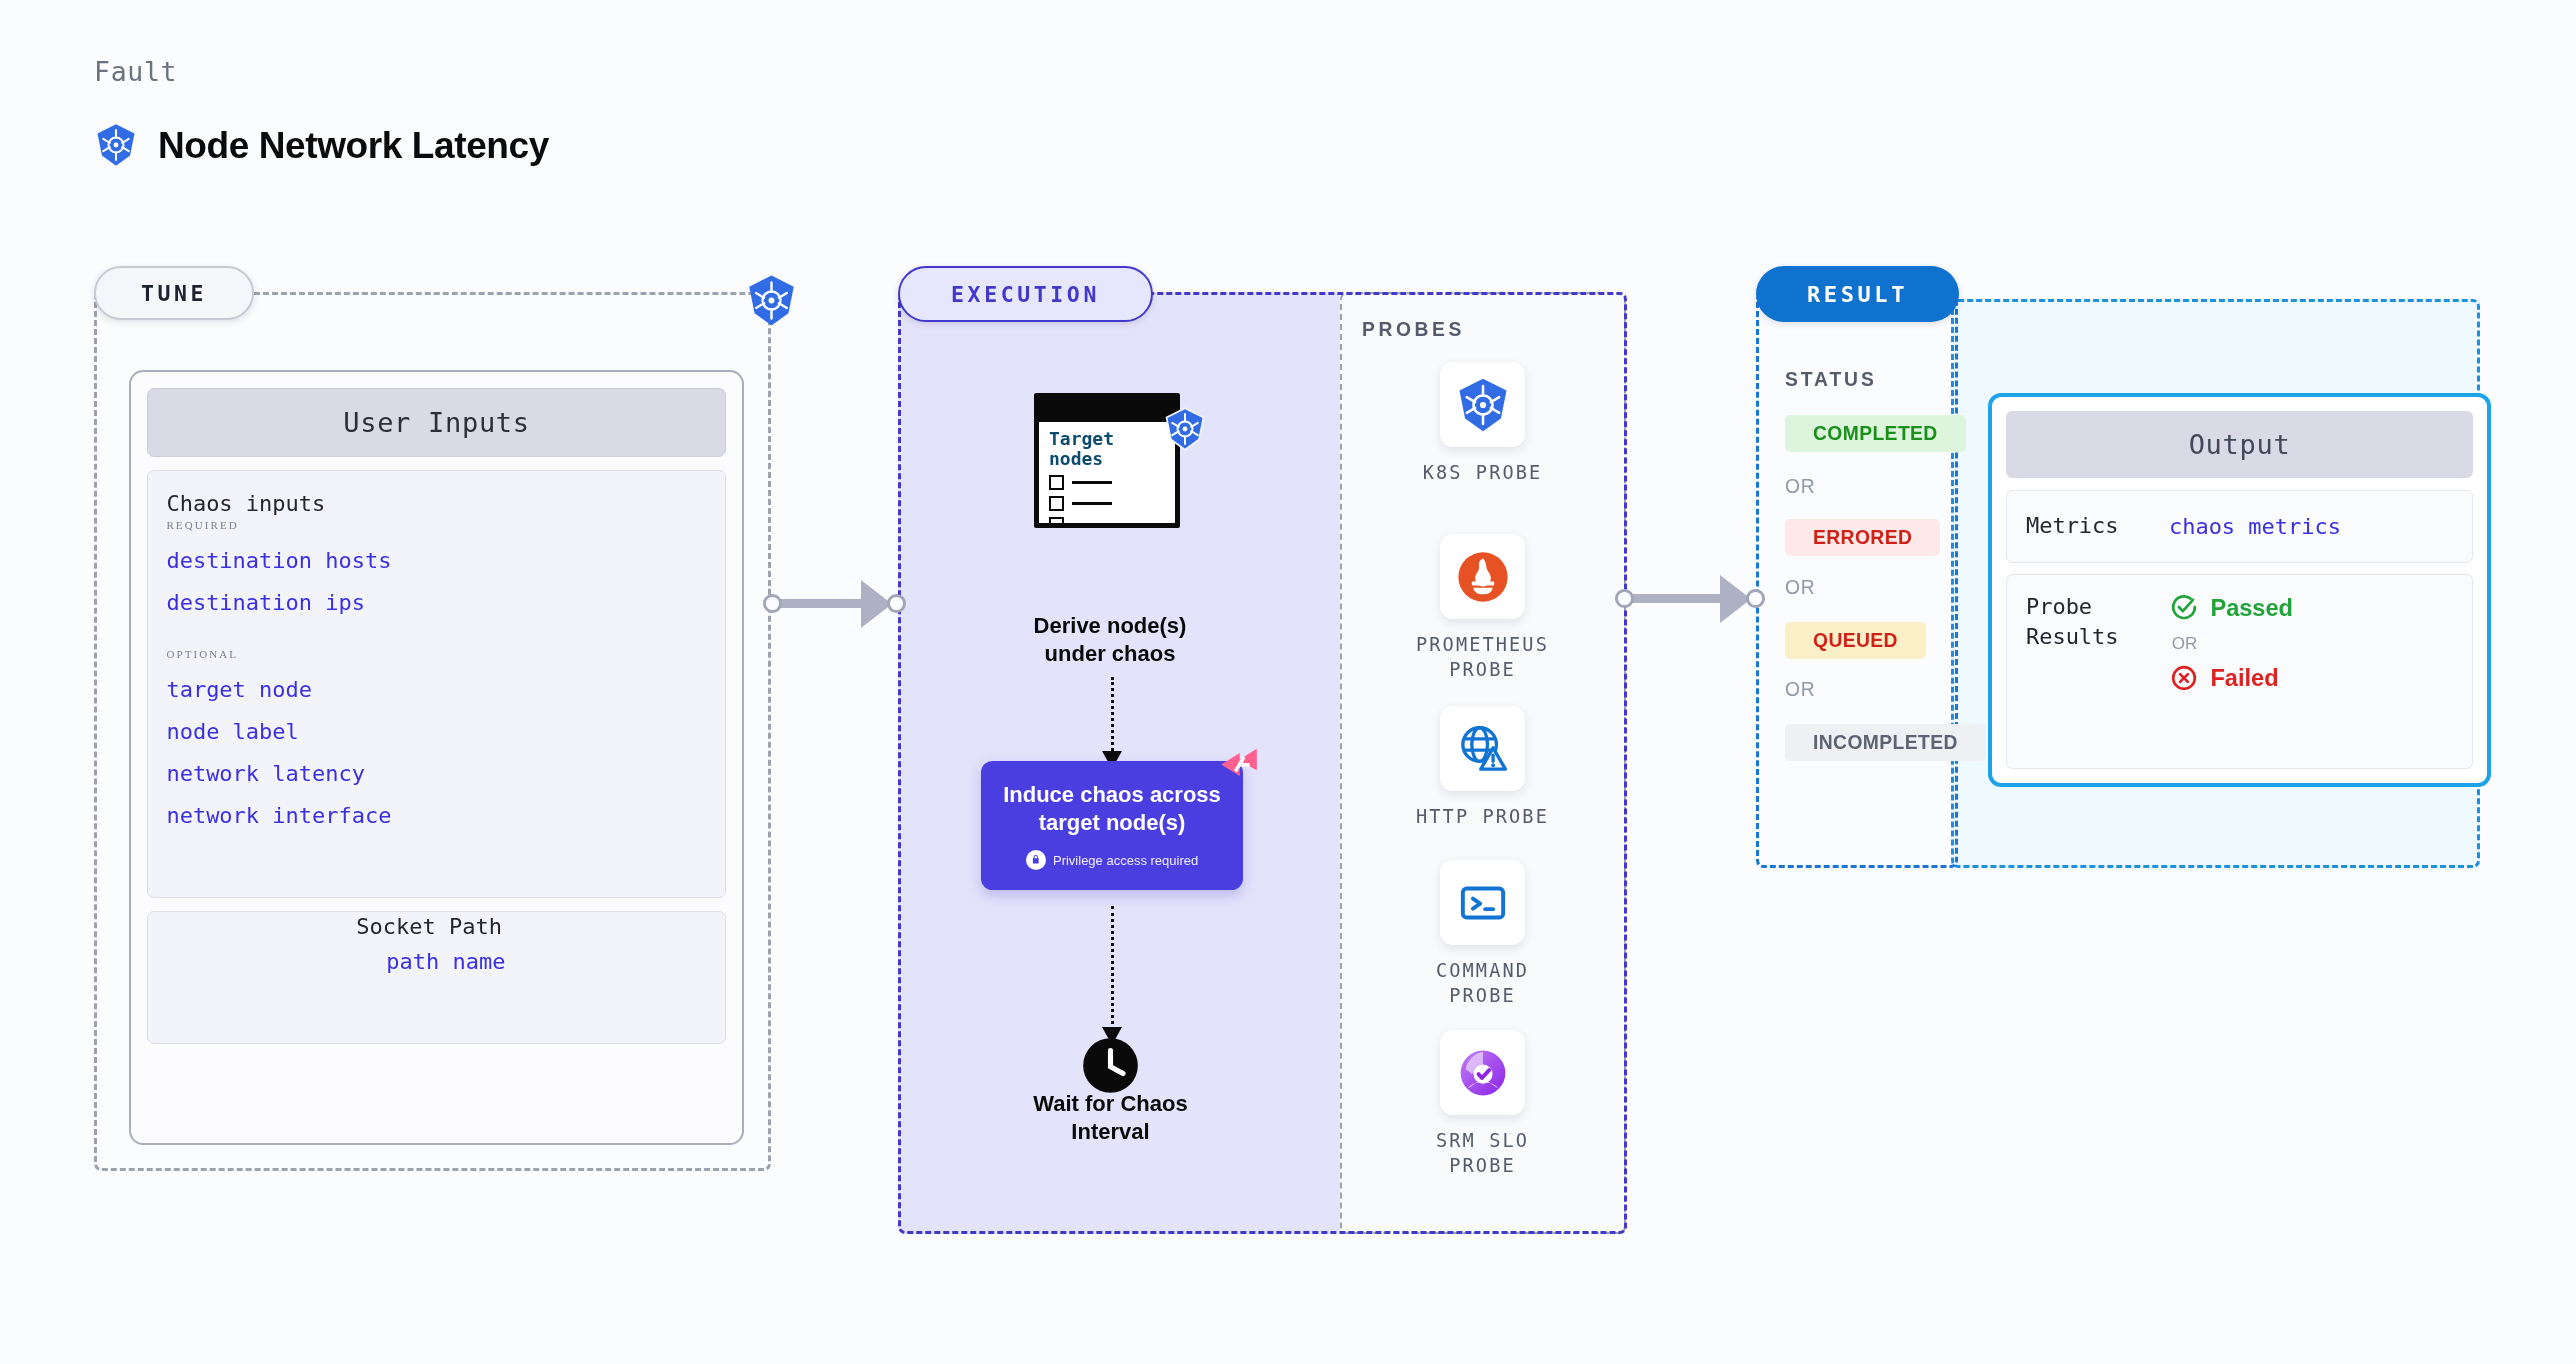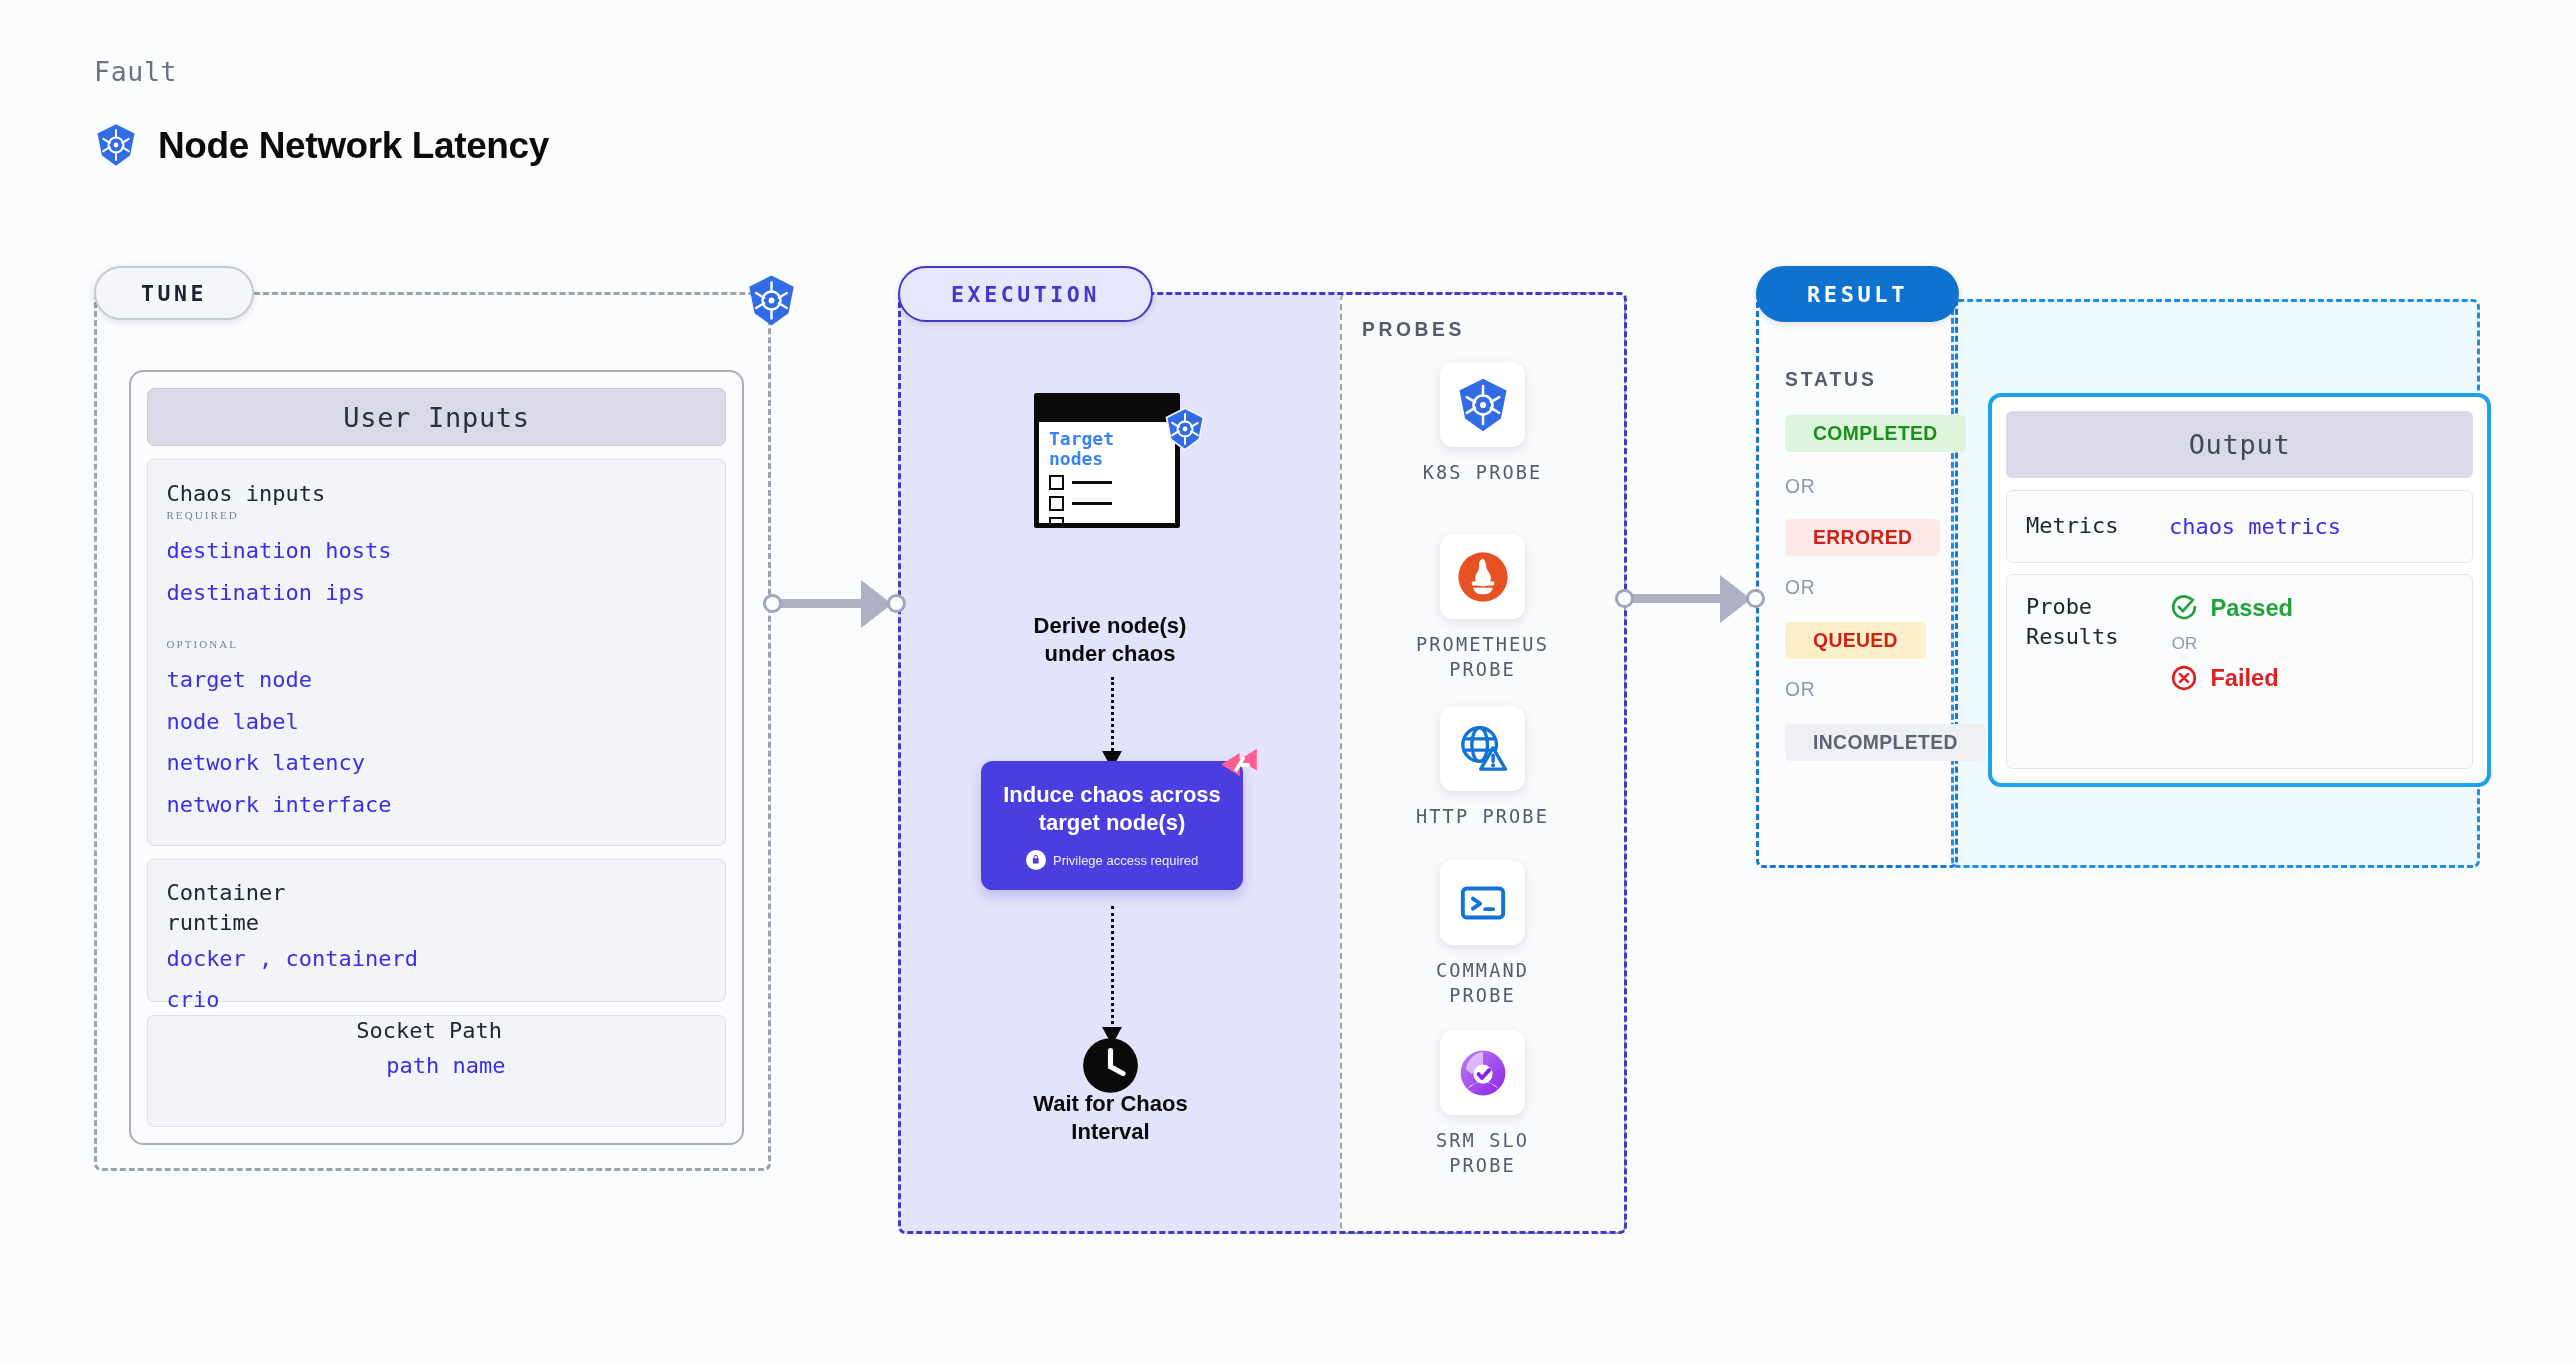--- a/index.html
+++ b/index.html
@@ -97,21 +97,21 @@
 
   
   #target-card {
     position: absolute; left: 1034px; top: 393px; width: 146px; height: 135px;
     background: #ffffff; border: 5px solid #0a0a0a; border-radius: 2.1px; overflow: hidden;
   }
   #target-card .tbar { height: 24px; background: #0a0a0a; }
   #target-card .tbody { padding: 7.2px 10px; }
   #target-card .ttitle {
     font-family: "DejaVu Sans Mono", monospace; font-weight: 700;
-    font-size: 18px; line-height: 1.1; color: #3b82f6;
+    font-size: 18px; line-height: 1.1; color: #0c4a6e;
   }
   #target-card .rows { margin-top: 6.4px; display: flex; flex-direction: column; gap: 5.7px; }
   #target-card .row { display: flex; align-items: center; gap: 7.9px; }
   #target-card .box { width: 15px; height: 15px; border: 2.9px solid #0a0a0a; }
   #target-card .line { width: 40px; height: 2.9px; background: #0a0a0a; }
   #k8s-target { position: absolute; left: 1163px; top: 407px; width: 44px; height: 44px; }
 
   .node-cap {
     position: absolute; text-align: center; font-size: 22px; font-weight: 700;
     color: #0a0a0a; line-height: 1.28; white-space: pre-line;
@@ -278,28 +278,20 @@
         <div class="val">destination ips</div>
         <div class="gap-opt"></div>
         <div class="sub-label">OPTIONAL</div>
         <div class="val">target node</div>
         <div class="val">node label</div>
         <div class="val">network latency</div>
         <div class="val">network interface</div>
       </div>
     </div>
 
-    <div class="ui-sec" id="sec-runtime">
-      <div class="sec-label" style="white-space:pre-line">Container
-runtime</div>
-      <div class="sec-body">
-        <div class="val">docker , containerd</div>
-        <div class="val">crio</div>
-      </div>
-    </div>
 
     <div class="ui-sec" id="sec-socket">
       <div class="sec-label">Socket Path</div>
       <div class="sec-body">
         <div class="val">path name</div>
       </div>
     </div>
   </div>
 
   <div class="conn" id="conn1">

